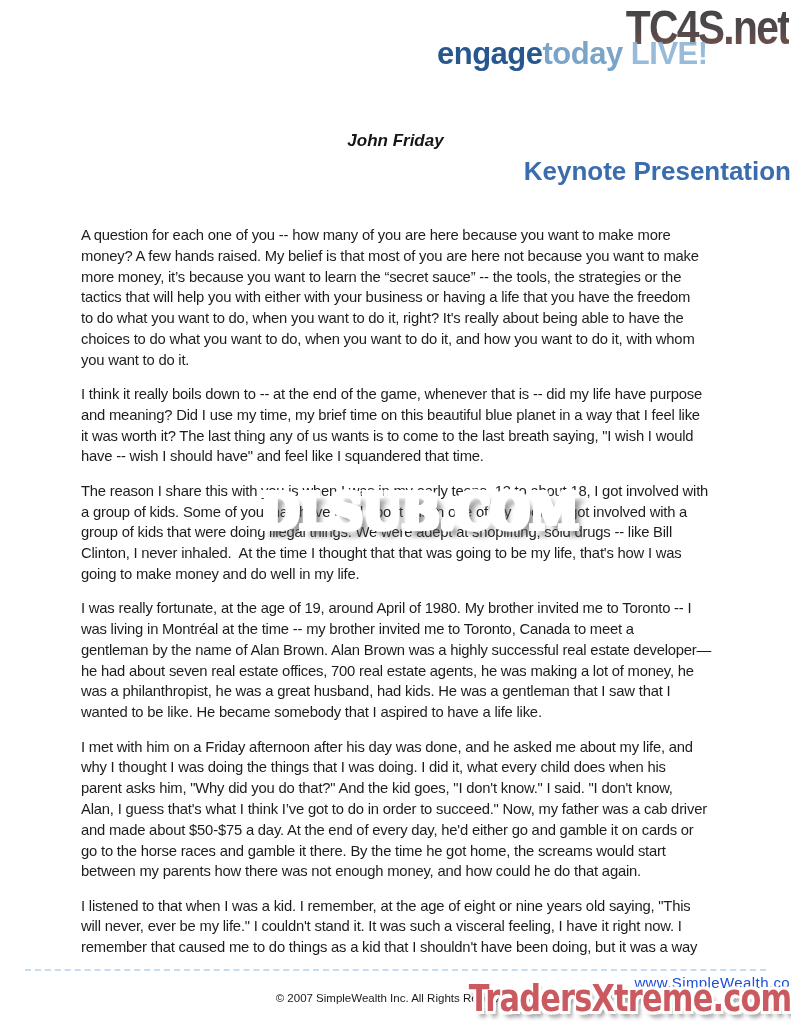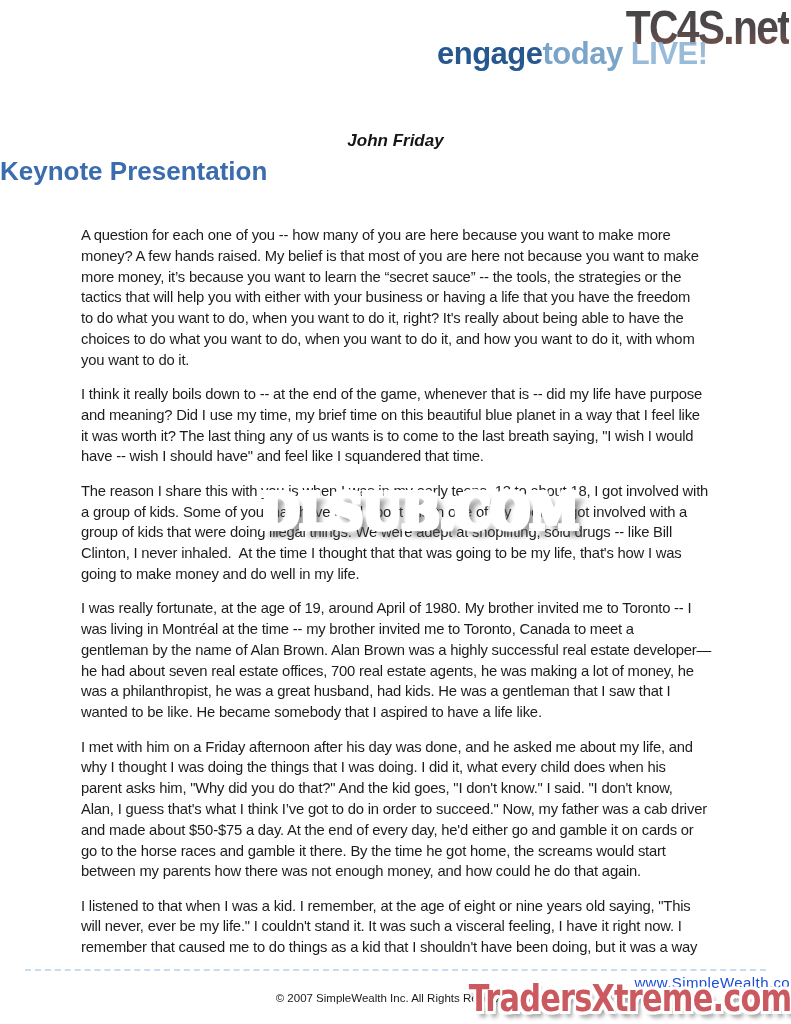--- a/index.html
+++ b/index.html
@@ -56,21 +56,21 @@
     font-weight: bold;
     font-style: italic;
     font-size: 17px;
     color: #161616;
   }
   .doc-title {
     position: absolute;
     top: 156px;
     left: 0; width: 100%;
     margin: 0;
-    text-align: left;
+    text-align: right;
     font-weight: bold;
     font-size: 26px;
     color: #3a6cae;
   }
 
   
   .body-text {
     position: absolute;
     top: 225px;
     left: 81px;

